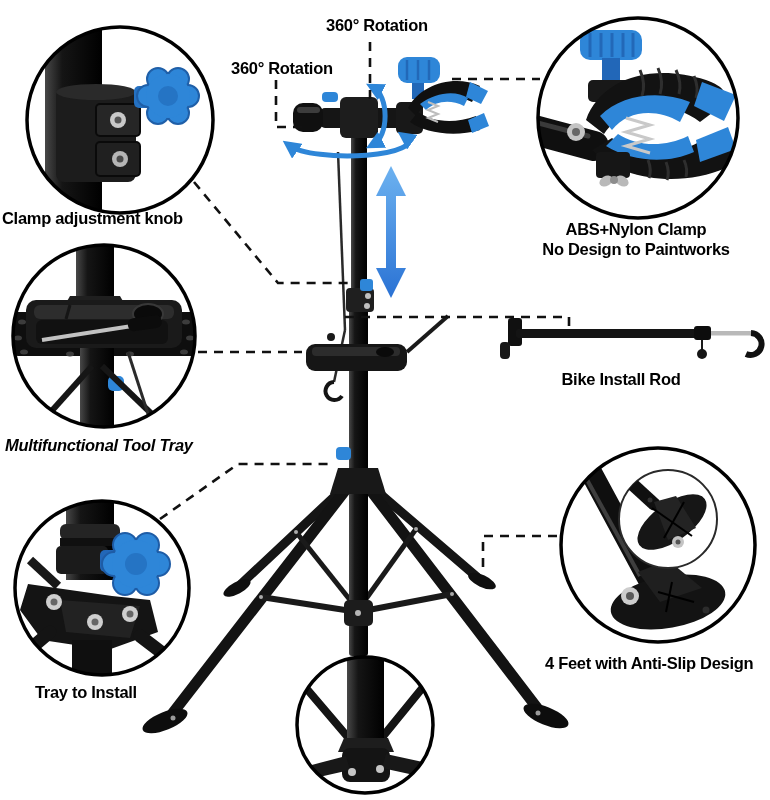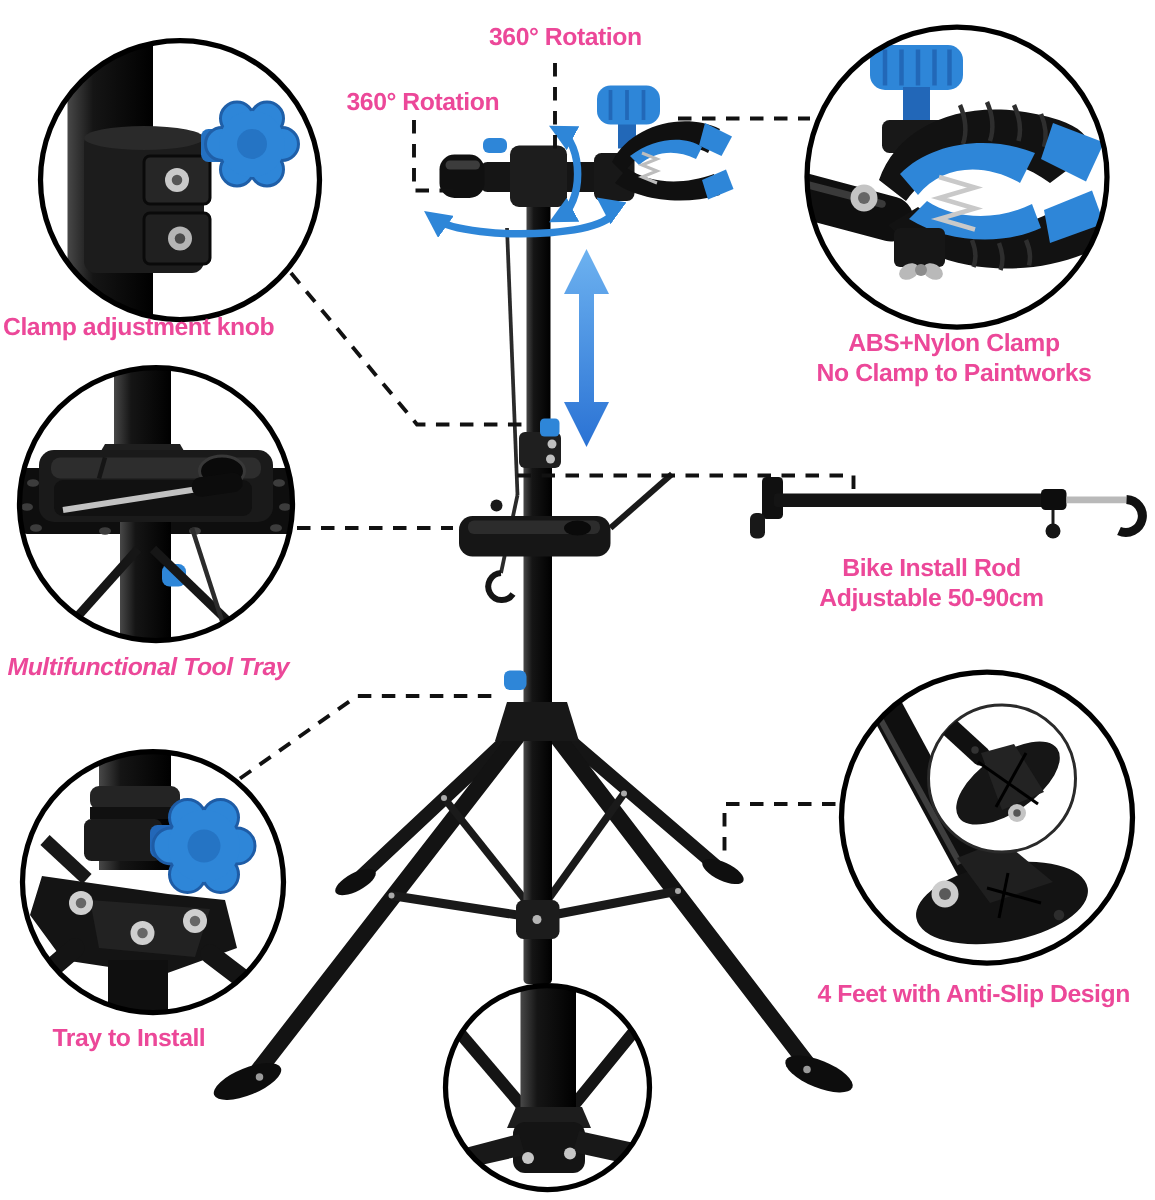--- a/index.html
+++ b/index.html
@@ -1,19 +1,19 @@
 <!DOCTYPE html>
 <html><head>
 <meta charset="utf-8">
 <style>
   html,body{margin:0;padding:0;background:#fff;}
   .stage{position:relative;width:770px;height:800px;background:#fff;overflow:hidden;
          font-family:"Liberation Sans", sans-serif;}
   .stage svg{position:absolute;left:0;top:0;}
-  .lbl{position:absolute;color:#ec4899;font-weight:700;font-size:16.5px;
+  .lbl{position:absolute;color:#000000;font-weight:700;font-size:16.5px;
        letter-spacing:-0.3px;line-height:20px;white-space:nowrap;}
   .lbl.center{text-align:center;white-space:normal;}
 </style>
 </head>
 <body>
 
 <div class="stage">
 
 <svg width="770" height="800" viewBox="0 0 770 800">
   <defs>
@@ -322,27 +322,26 @@
 </svg>
 
 <div class="lbl" style="left:326px;top:15px;">360° Rotation</div>
 
 <div class="lbl" style="left:231px;top:58px;">360° Rotation</div>
 
 <div class="lbl" style="left:2px;top:208px;">Clamp adjustment knob</div>
 
 <div class="lbl center" style="left:523px;top:219px;width:226px;">
   <span>ABS+Nylon Clamp</span><br>
-  <span>No Clamp to Paintworks</span>
+  <span>No Design to Paintworks</span>
 </div>
 
 <div class="lbl" style="left:5px;top:435px;font-style:italic;">Multifunctional Tool Tray</div>
 
 <div class="lbl center" style="left:516px;top:369px;width:210px;">
   <span>Bike Install Rod</span><br>
-  <span>Adjustable 50-90cm</span>
 </div>
 
 <div class="lbl" style="left:35px;top:682px;">Tray to Install</div>
 
 <div class="lbl" style="left:545px;top:653px;">4 Feet with Anti-Slip Design</div>
 
 </div>
 
 </body></html>

